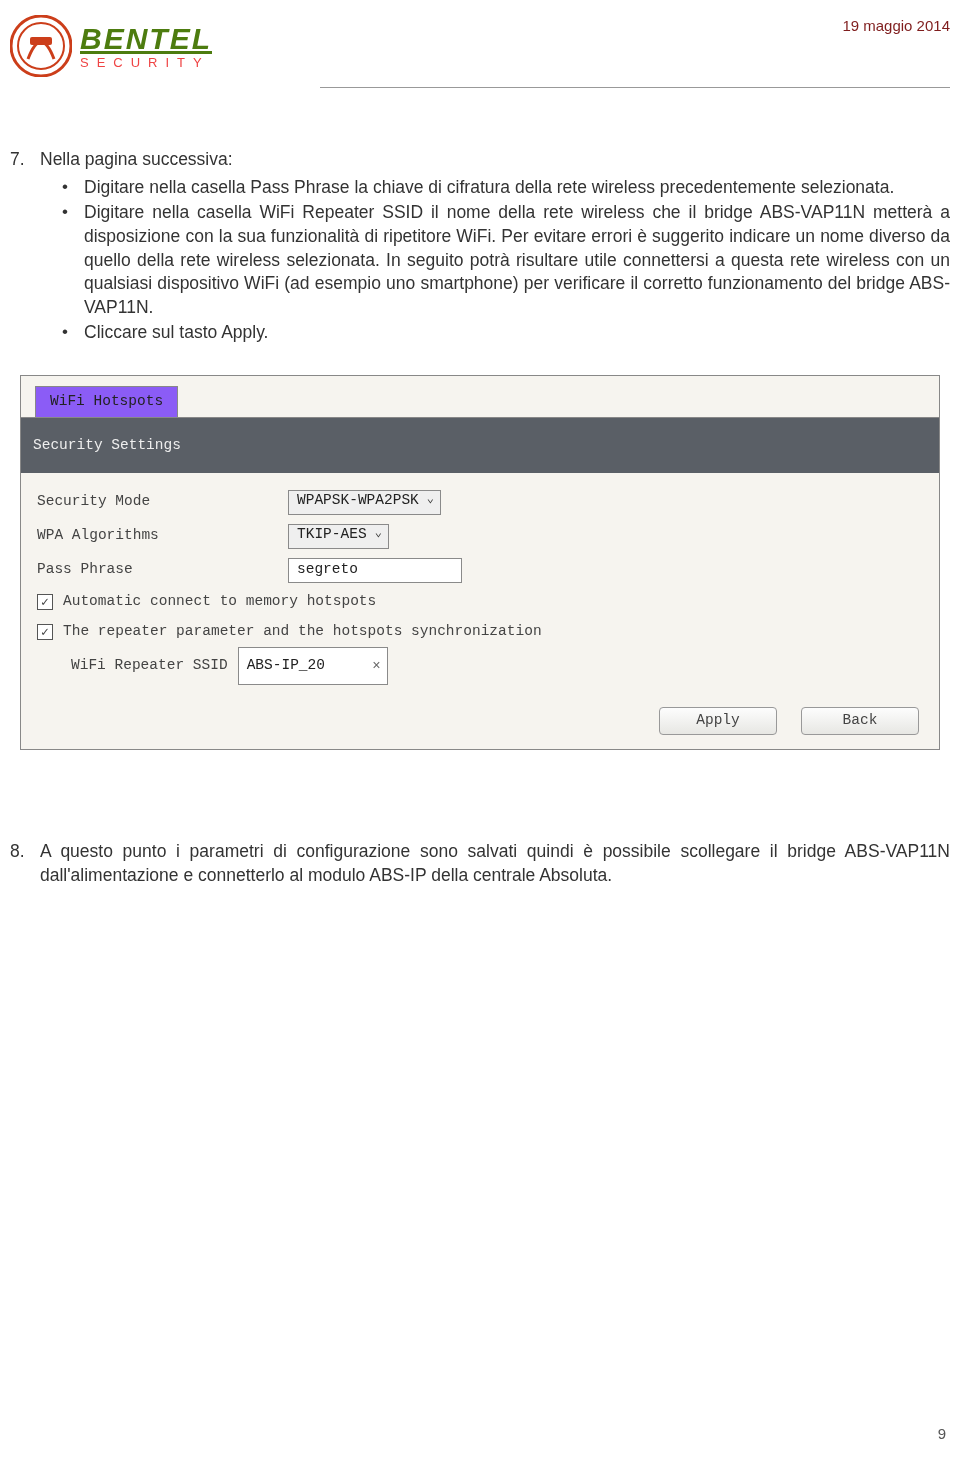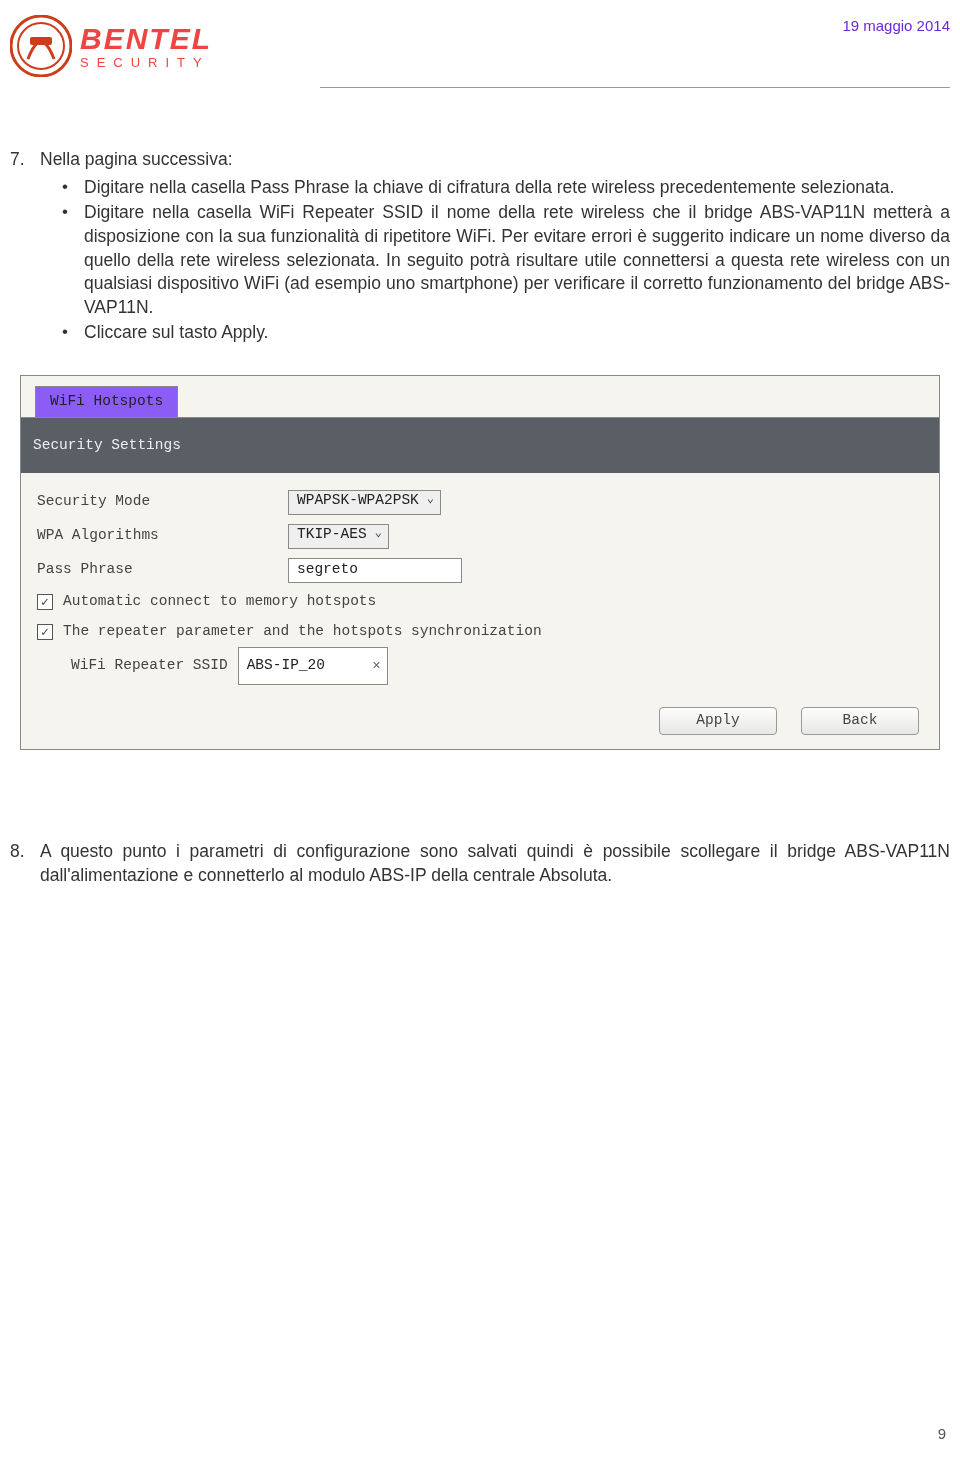--- a/index.html
+++ b/index.html
@@ -26,32 +26,33 @@
   .logo-text {
     display: flex;
     flex-direction: column;
     line-height: 1;
   }
   .logo-main {
     font-family: Arial, sans-serif;
     font-weight: 900;
     font-size: 30px;
     letter-spacing: 2px;
-    color: #ef4444;
+    color: #4d7c0f;
     font-style: italic;
+    text-decoration: underline;
   }
   .logo-sub {
     font-size: 13px;
     letter-spacing: 8px;
     color: #ef4444;
     margin-top: 2px;
   }
   .header-date {
     font-size: 15px;
-    color: #6d28d9;
+    color: #7f1d1d;
     align-self: flex-start;
     margin-top: 2px;
   }
   .header-rule {
     height: 1px;
     background: #999;
     margin: 0 10px 0 320px;
   }
   .content {
     padding: 60px 10px 20px 10px;

